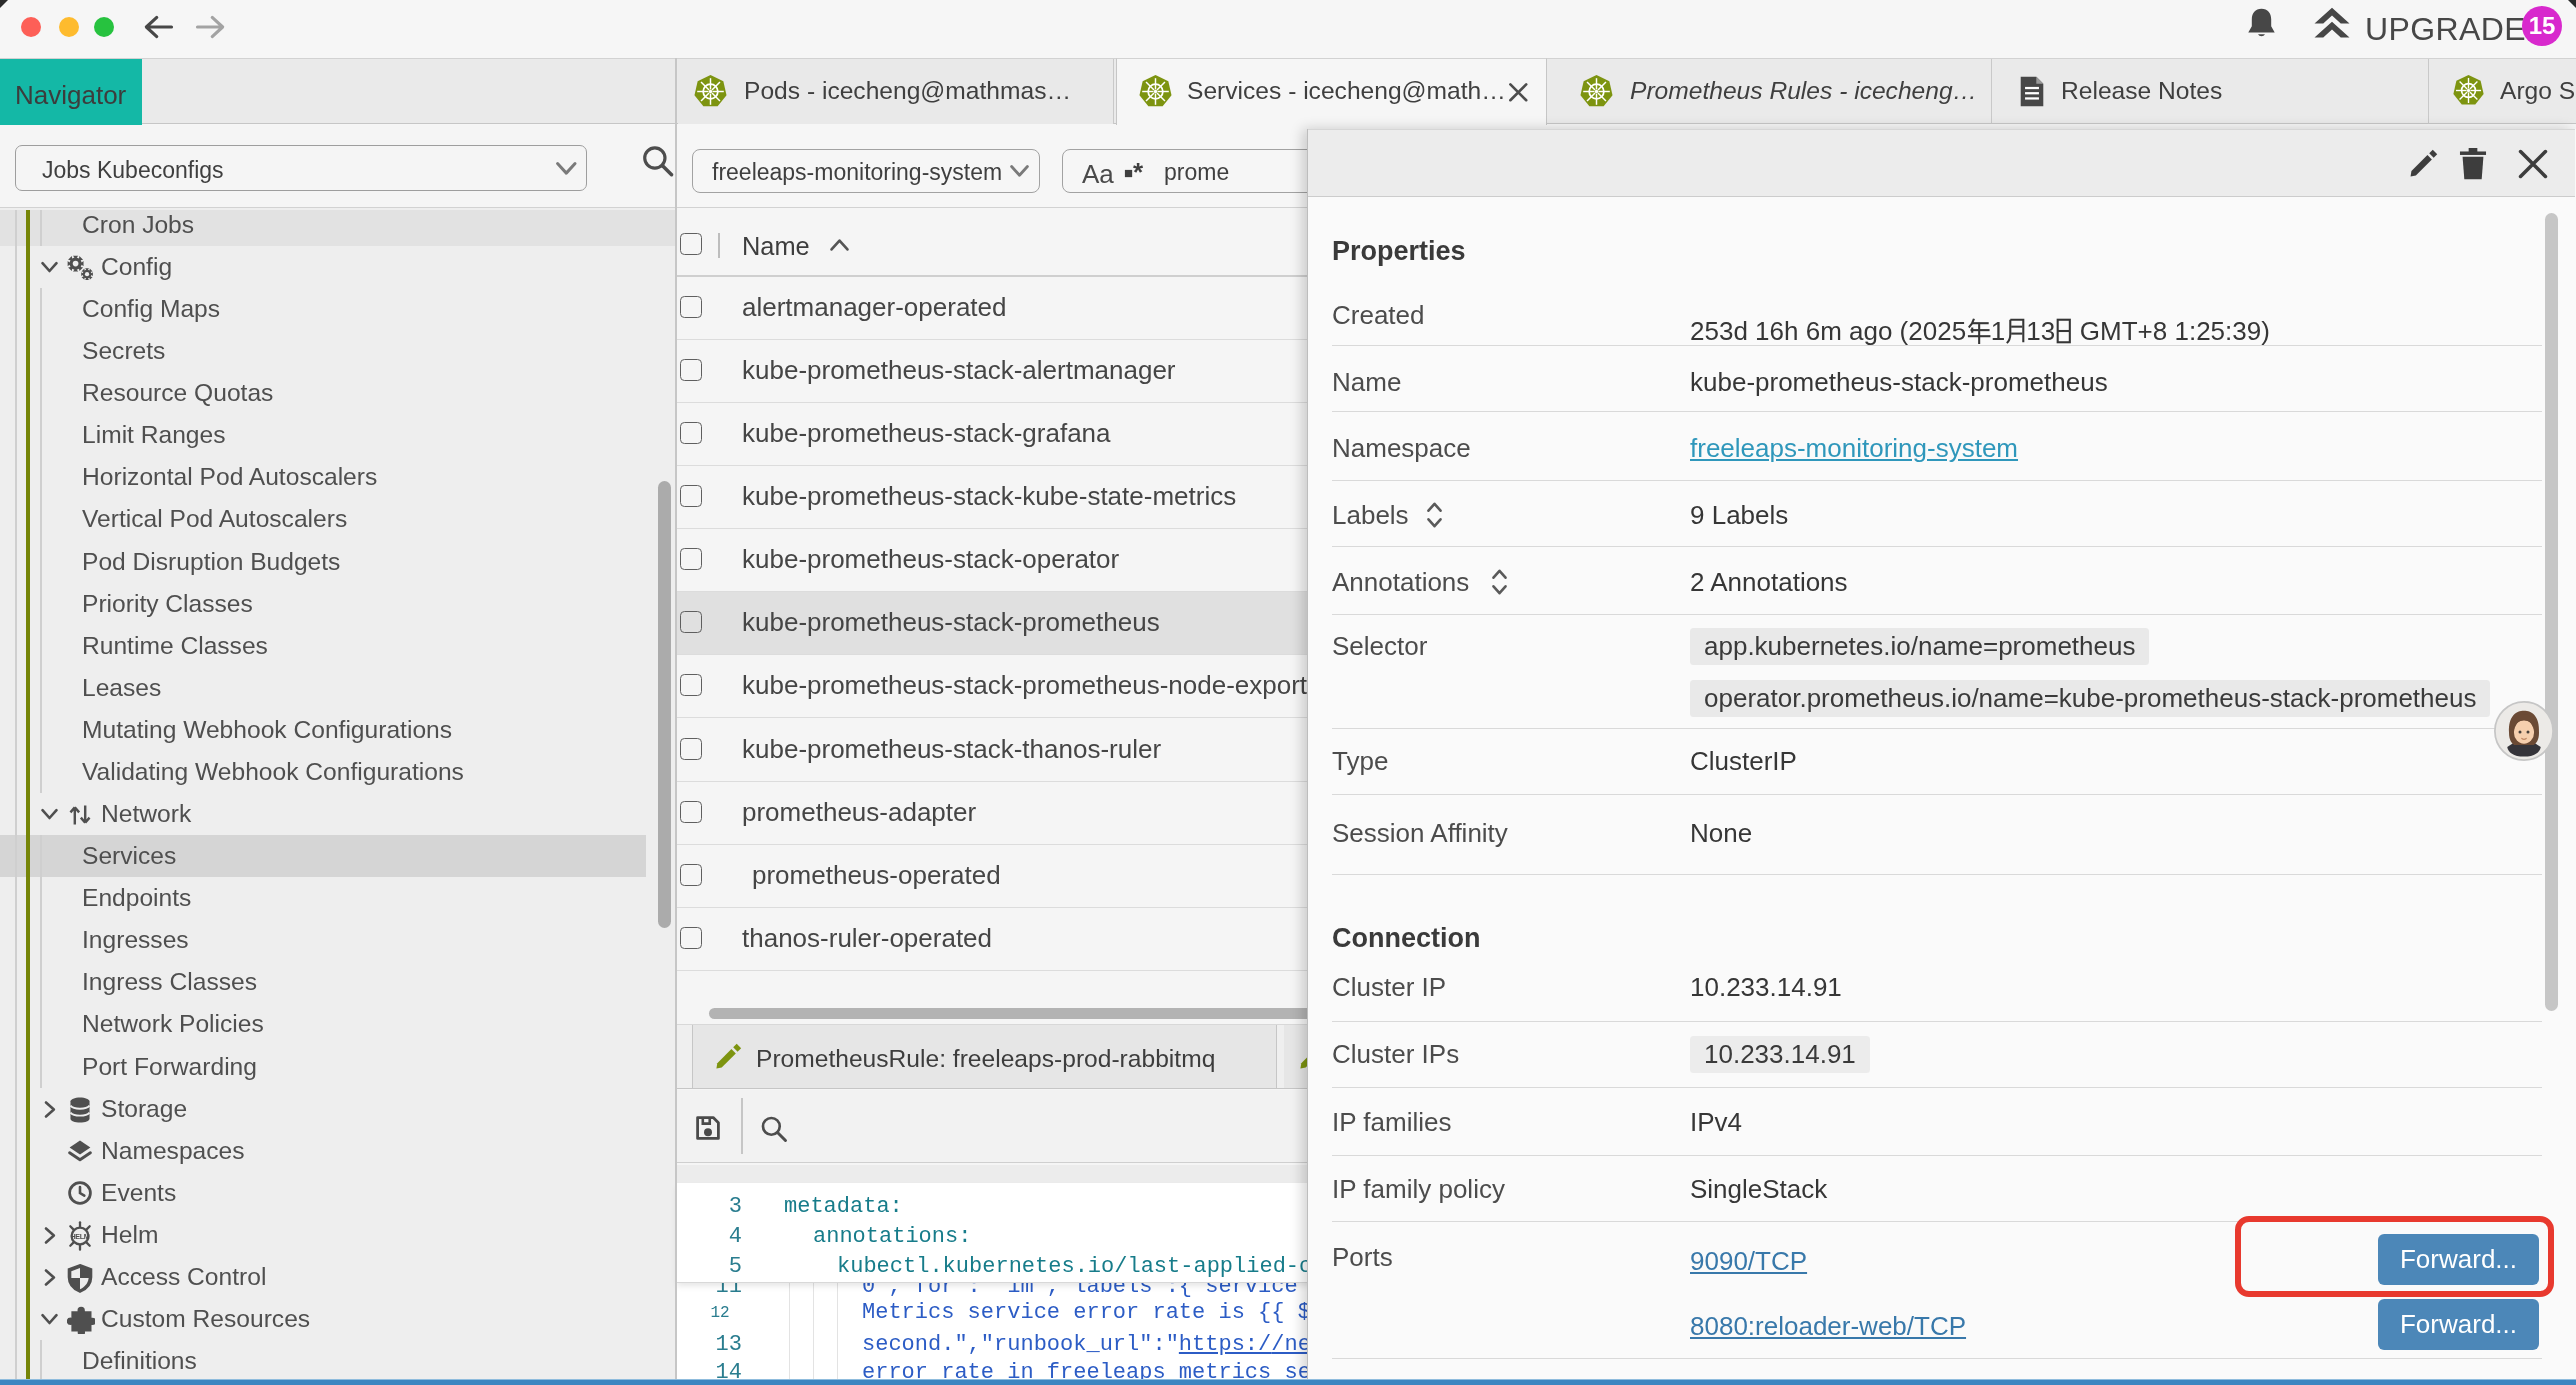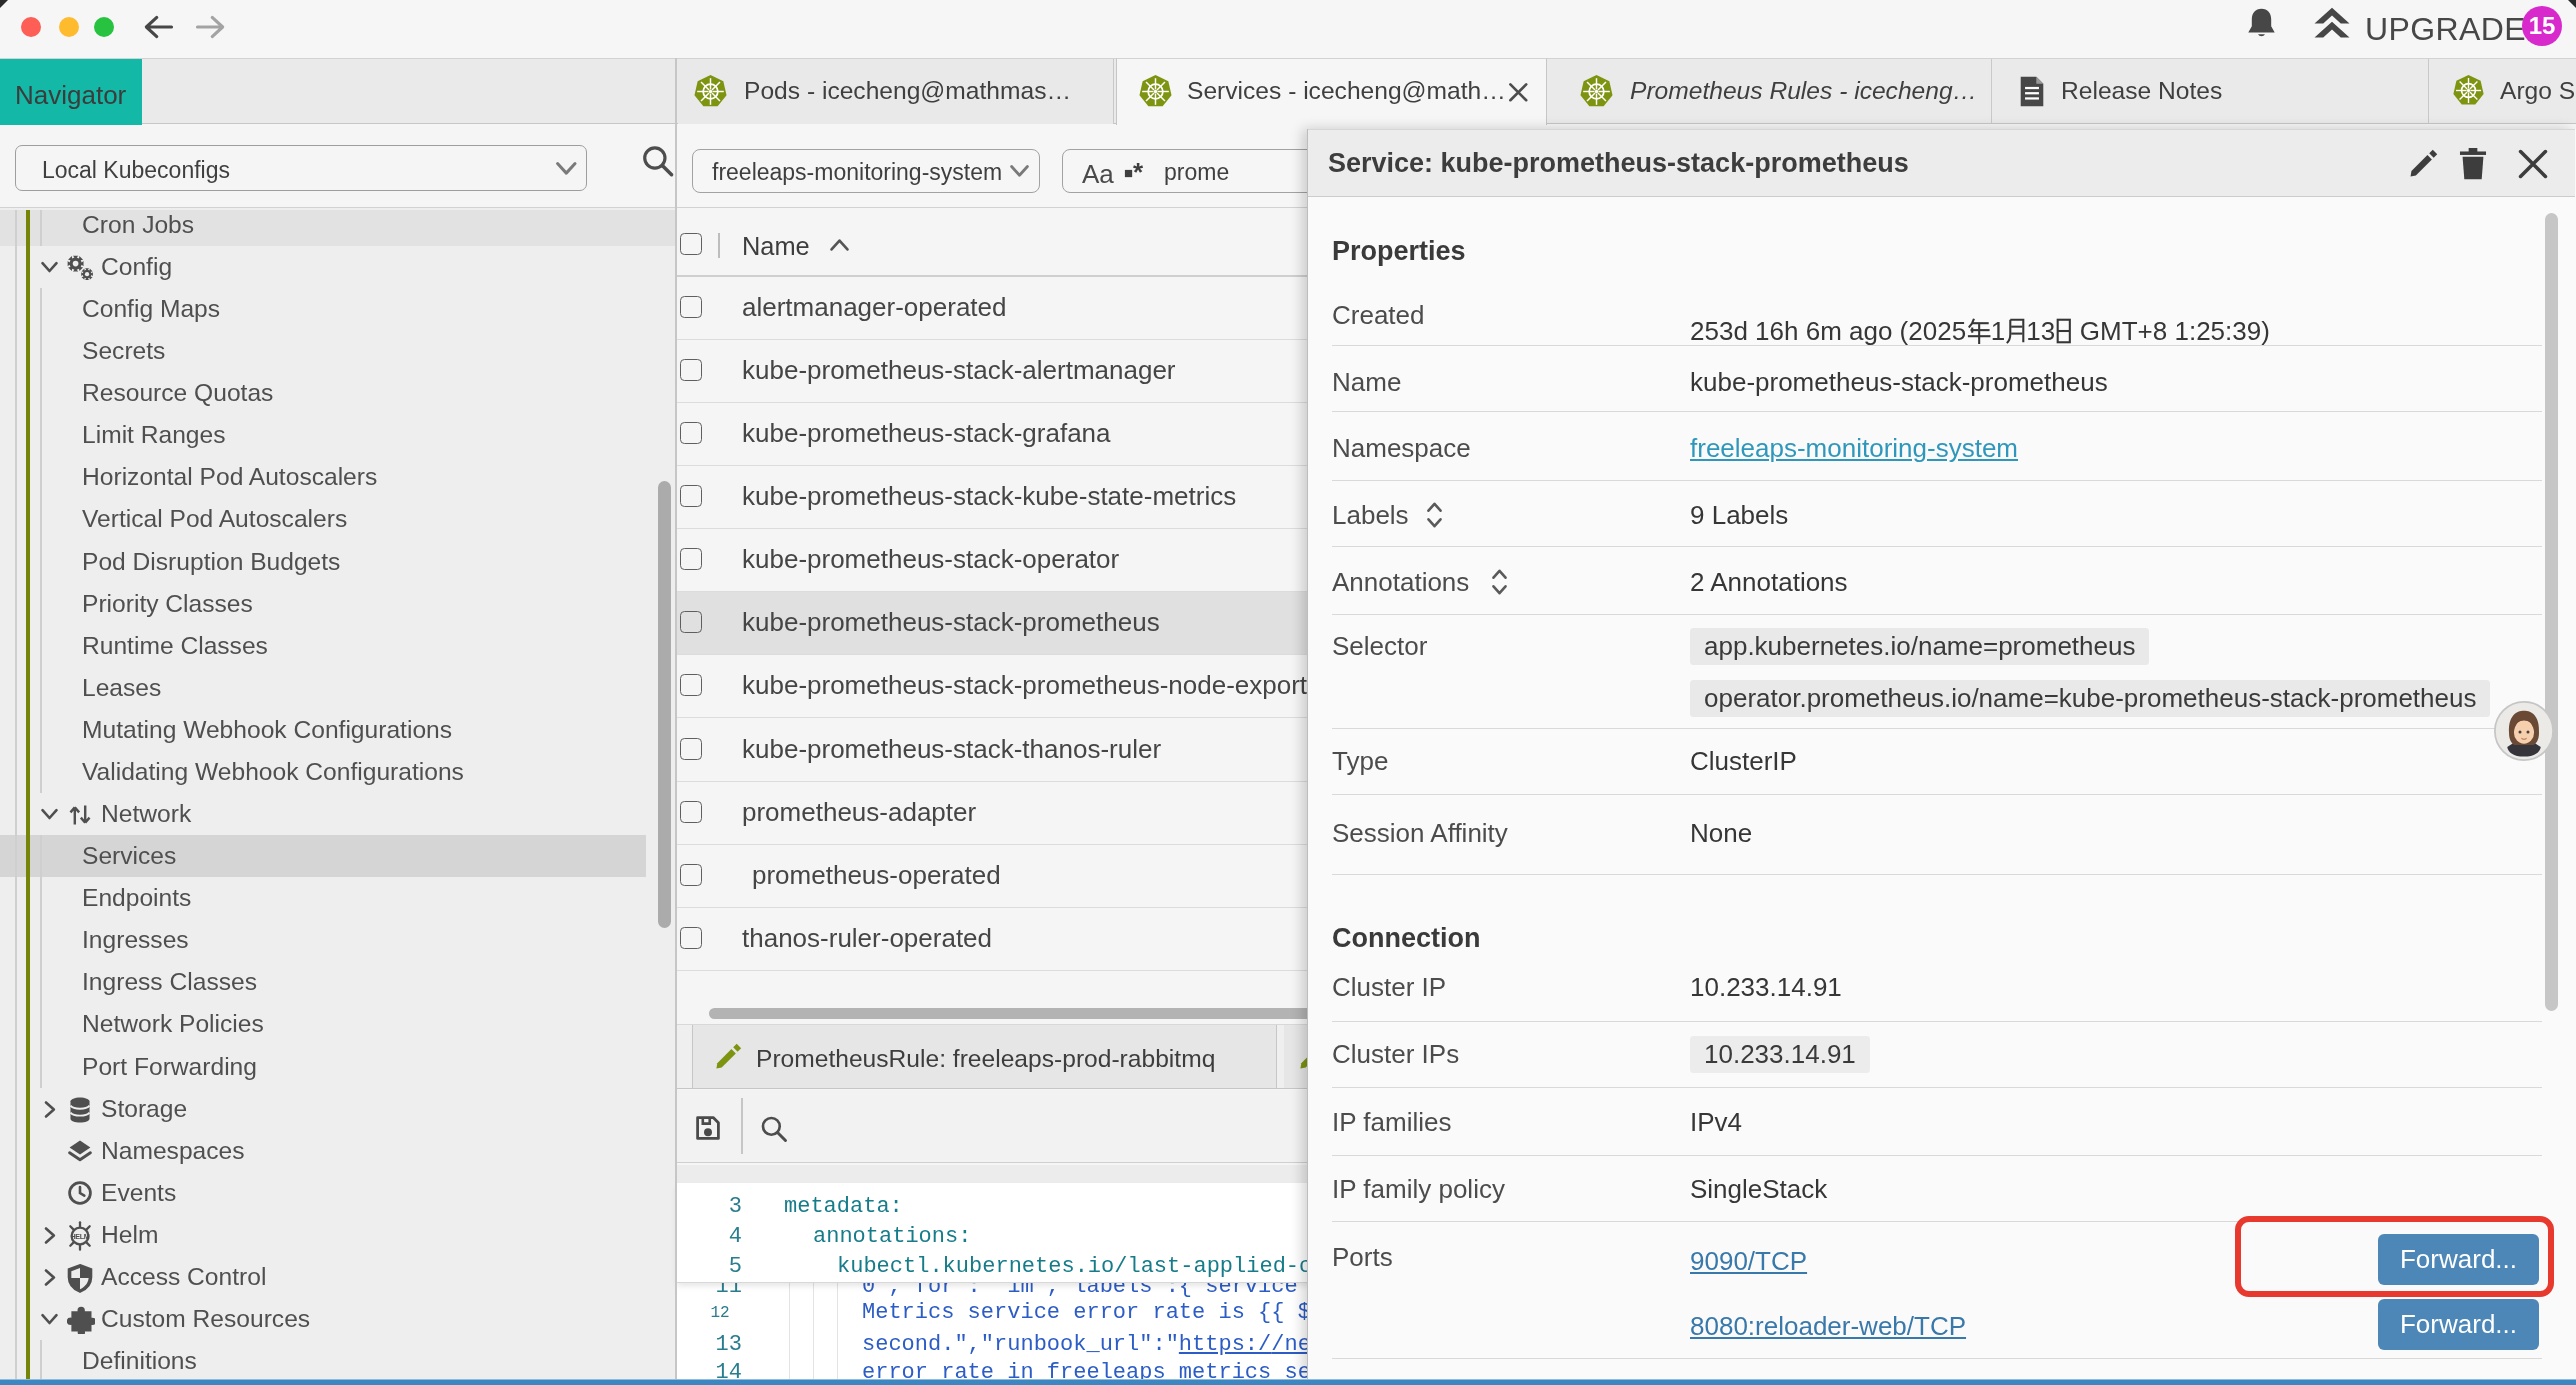--- a/index.html
+++ b/index.html
@@ -155,21 +155,21 @@
           <path d="M54.2 54.2 L77 77"></path>
         </g>
       </svg>
     <div class="abs tabtxt" style="left:70px;top:18.4px;">Argo Se</div>
   </div>
 </div>
 
 <div id="sidebar">
   <div id="sidesearch">
     <div class="abs" style="left:15px;top:20px;width:572px;height:46px;border:1.8px solid #9e9e9e;border-radius:7px;"></div>
-    <div class="abs" style="left:42px;top:32px;font-size:23px;color:#3f3f3f;">Local Kubeconfigs</div>
+    <div class="abs" style="left:42px;top:32px;font-size:23px;color:#3f3f3f;">Jobs Kubeconfigs</div>
     <svg class="abs" style="left:554px;top:35px;" width="24.6" height="17.5" viewBox="0 0 28 20">
         <path d="M4 4 L14 15 L24 4" stroke="#7a7a7a" stroke-width="3.4" fill="none" stroke-linecap="round" stroke-linejoin="round"></path>
       </svg>
     <svg class="abs" style="left:639px;top:17.5px;" width="37" height="37" viewBox="0 0 42 42">
         <circle cx="18" cy="17" r="11.5" stroke="#4d4d4d" stroke-width="3.6" fill="none"></circle>
         <path d="M27 26 L37 36" stroke="#4d4d4d" stroke-width="4" stroke-linecap="round"></path>
       </svg>
   </div>
   <div id="tree">
     <div class="abs" style="left:15px;top:-6.1px;width:1.8px;height:1176px;background:#cfcfcf;z-index:2;"></div>
@@ -363,21 +363,20 @@
       <div class="abs" style="left:107px;top:11.4px;font-family:'Liberation Mono',monospace;font-size:22px;line-height:26px;color:#177c8a;">metadata:</div>
       <div class="abs" style="left:21px;top:41px;font-family:'Liberation Mono',monospace;font-size:22px;line-height:26px;color:#2a7d8f;text-align:right;width:44px;">4</div>
       <div class="abs" style="left:136px;top:41px;font-family:'Liberation Mono',monospace;font-size:22px;line-height:26px;color:#177c8a;">annotations:</div>
       <div class="abs" style="left:21px;top:71px;font-family:'Liberation Mono',monospace;font-size:22px;line-height:26px;color:#2a7d8f;text-align:right;width:44px;">5</div>
       <div class="abs" style="left:160px;top:71px;font-family:'Liberation Mono',monospace;font-size:22px;line-height:26px;color:#177c8a;white-space:pre;">kubectl.kubernetes.io/last-applied-configuration:</div>
     </div>
 </div>
 
 <div id="drawer">
   <div id="drawerhead">
-      <div class="abs" style="left:20px;top:18.4px;font-size:27px;font-weight:bold;color:#3d3d3d;">Service: kube-prometheus-stack-prometheus</div>
       <svg class="abs" style="left:1099px;top:18.4px;" width="32" height="32" viewBox="0 0 36 36">
         <path d="M5 26 L23 8 L28 13 L10 31 L4 32 Z" fill="#3d3d3d"></path>
         <path d="M25 6 L29 2 L34 7 L30 11 Z" fill="#3d3d3d"></path>
       </svg>
       <svg class="abs" style="left:1149px;top:17.5px;" width="32" height="33" viewBox="0 0 36 38">
         <path d="M6 10 L8 36 H28 L30 10 Z" fill="#3d3d3d"></path>
         <rect x="3" y="4" width="30" height="4" fill="#3d3d3d"></rect>
         <rect x="13" y="0" width="10" height="5" fill="#3d3d3d"></rect>
       </svg>
       <svg class="abs" style="left:1209px;top:18.4px;" width="32" height="32" viewBox="0 0 36 36">

